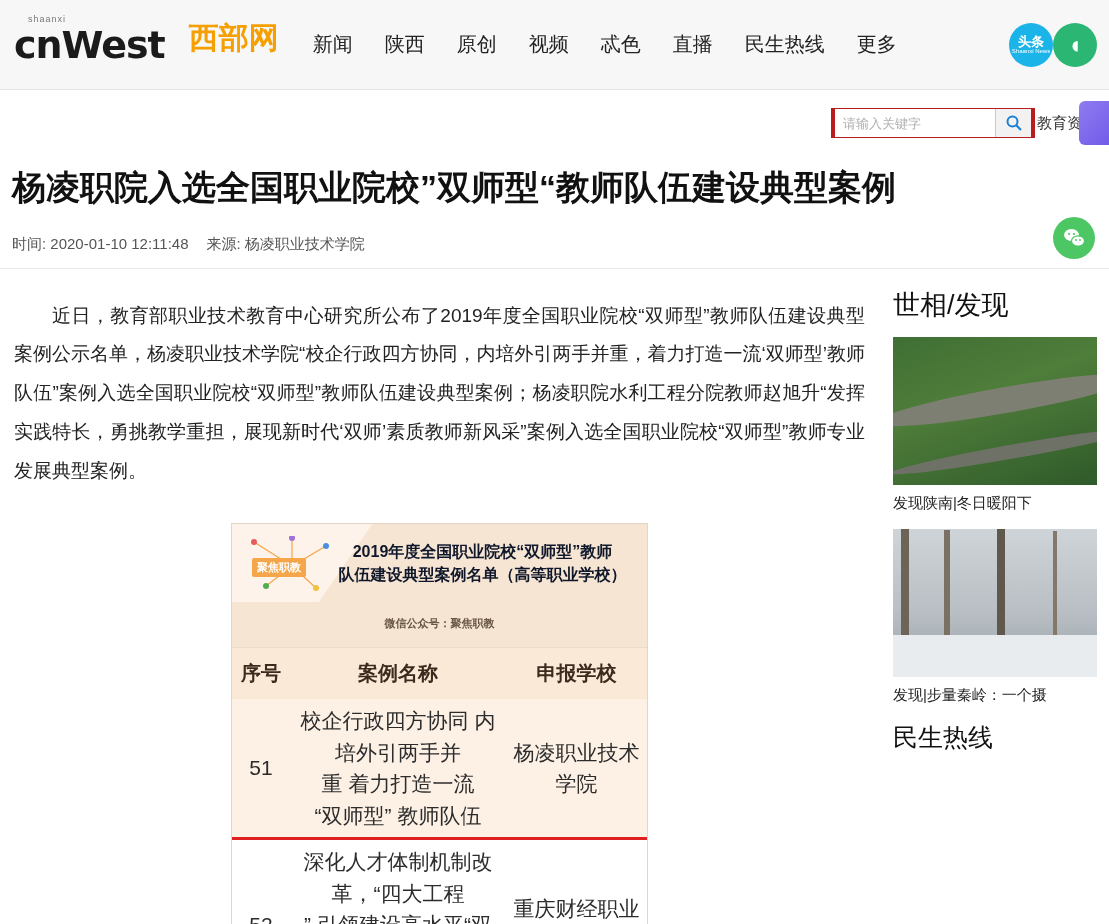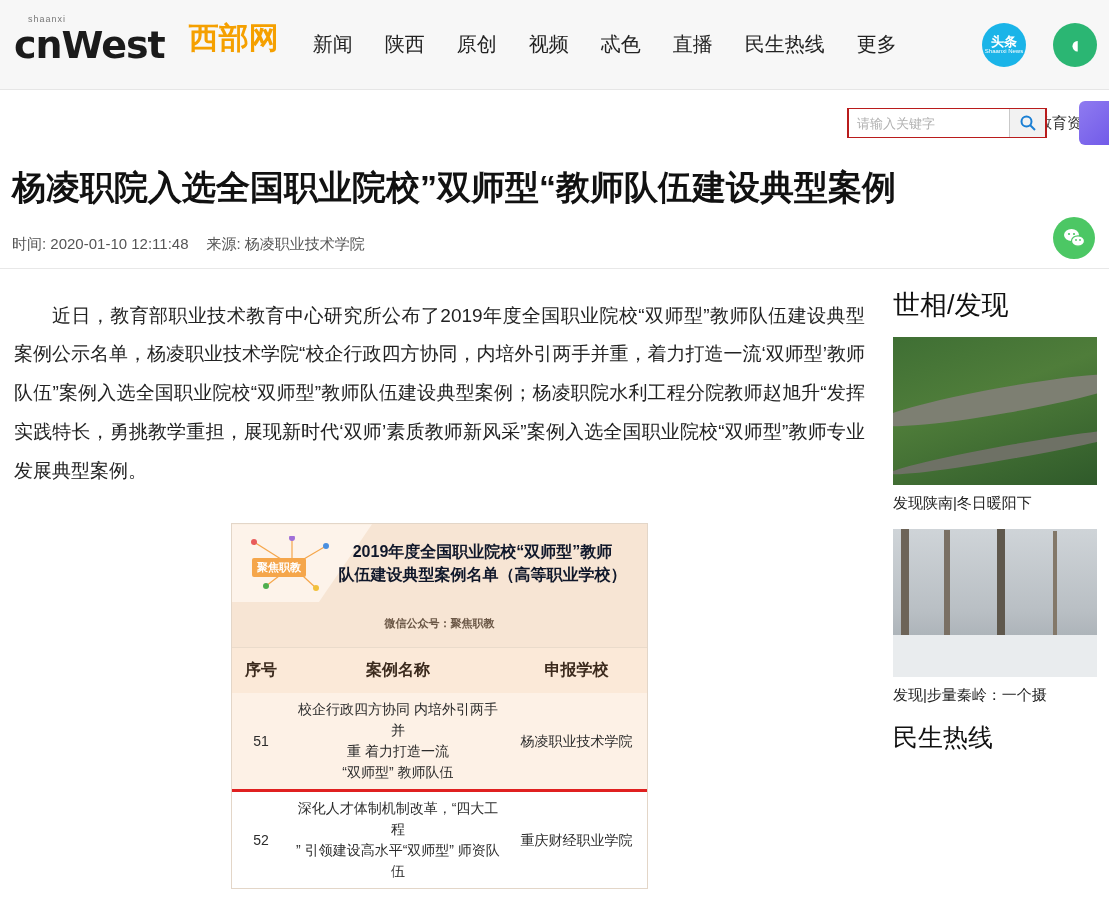--- a/index.html
+++ b/index.html
@@ -66,21 +66,21 @@
     cursor: pointer;
     white-space: nowrap;
   }
   .header-right {
     position: absolute;
     right: 12px;
     top: 50%;
     transform: translateY(-50%);
     display: flex;
     align-items: center;
-    gap: 27px;
+    gap: 0;
   }
   .round-btn {
     width: 44px; height: 44px;
     border-radius: 50%;
     display: flex; align-items: center; justify-content: center;
     color: #fff;
     font-size: 13px;
     font-weight: bold;
     cursor: pointer;
     line-height: 1.05;
@@ -100,26 +100,26 @@
     justify-content: flex-end;
   }
   .crumb {
     font-size: 15px;
     color: #333;
   }
   .crumb a { color: #333; text-decoration: none; cursor: pointer; }
   .crumb .sep { color: #888; margin: 0 4px; }
   .searchbox {
     position: absolute;
-    right: 62px;
+    right: 74px;
     top: 50%;
     transform: translateY(-50%);
     display: flex;
     align-items: center;
-    border: 2px solid #b91c1c;
+    border: 4px solid #b91c1c;
     background: #fff;
     height: 30px;
   }
   .searchbox input {
     border: 0;
     outline: none;
     width: 160px;
     height: 28px;
     padding: 0 8px;
     font-size: 13px;
@@ -244,28 +244,28 @@
     background: #f7e5d4;
     text-align: center;
     font-size: 11px;
     color: #6b5746;
     padding: 14px 0 16px 0;
     font-weight: bold;
   }
   .fig-table { width: 100%; border-collapse: collapse; }
   .fig-table th {
     background: #fbe9d8;
-    font-size: 16px;
+    font-size: 20px;
     font-weight: bold;
     color: #3b2a1d;
     padding: 12px 4px;
     border-top: 1px solid #eadbcb;
   }
   .fig-table td {
-    font-size: 14px;
+    font-size: 21px;
     color: #2c2c2c;
     padding: 6px 6px;
     text-align: center;
     line-height: 1.5;
   }
   .fig-table tr.row-hl td { background: #fdf1e6; }
   .fig-table tr.row-hl { border-bottom: 3px solid #e02020; }
   .col-no { width: 14%; }
   .col-case { width: 52%; }
   .col-school { width: 34%; }

